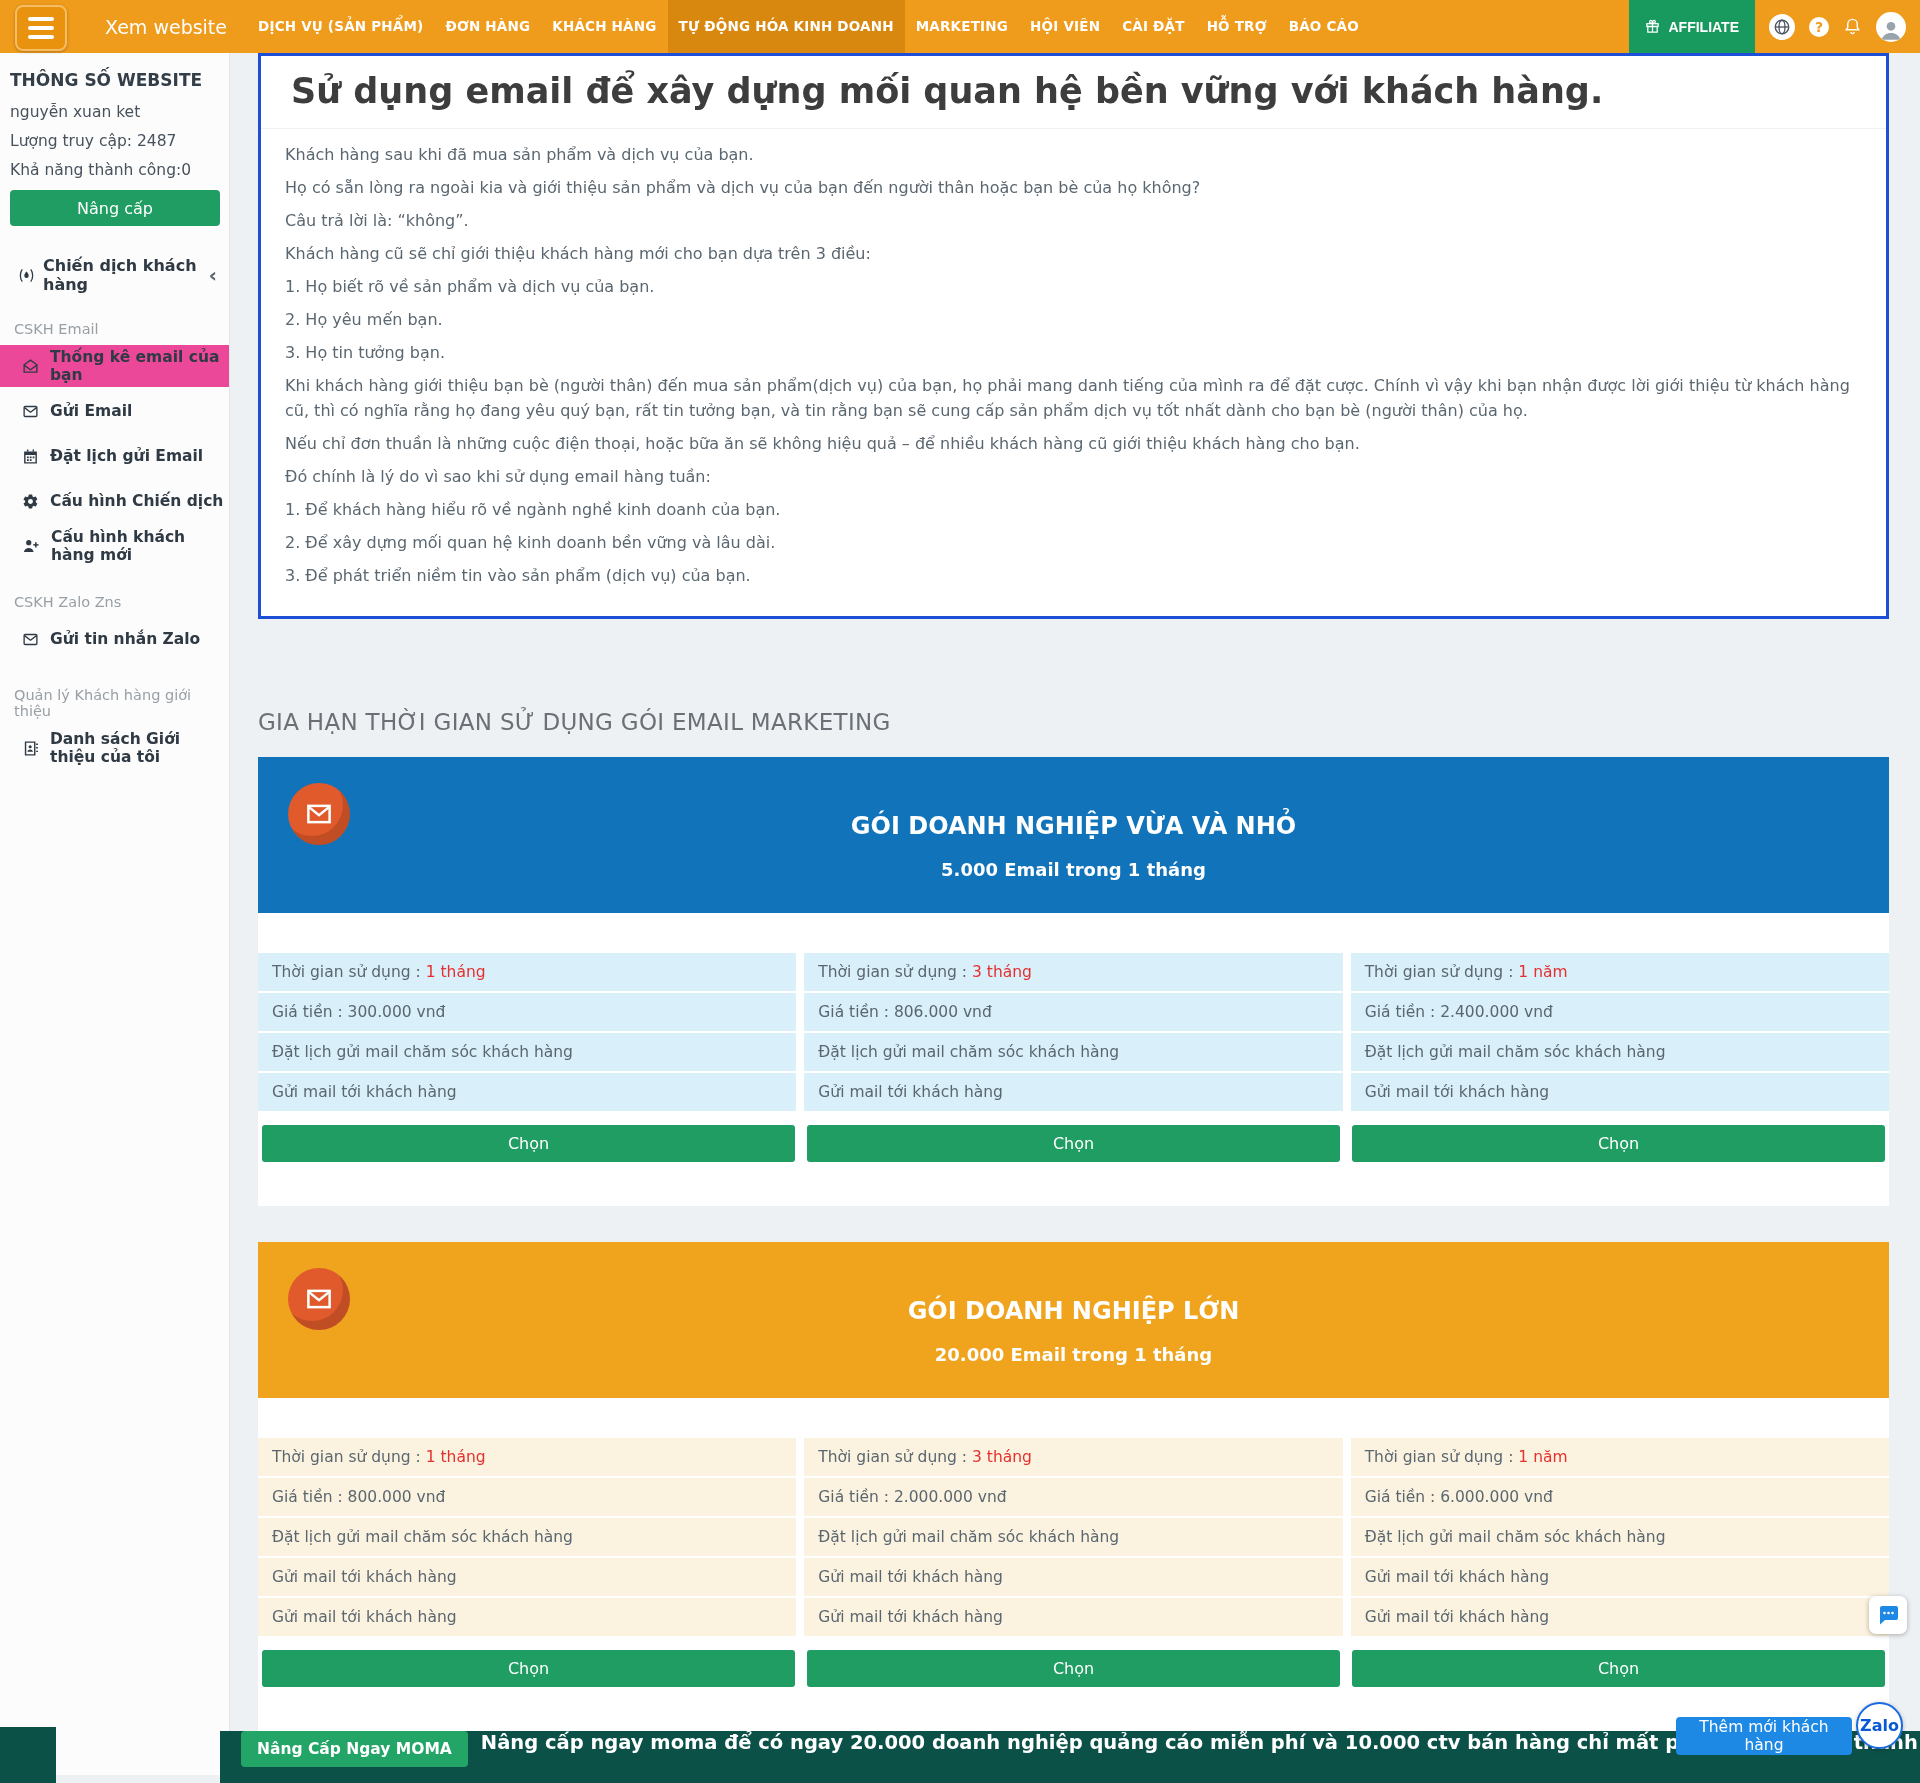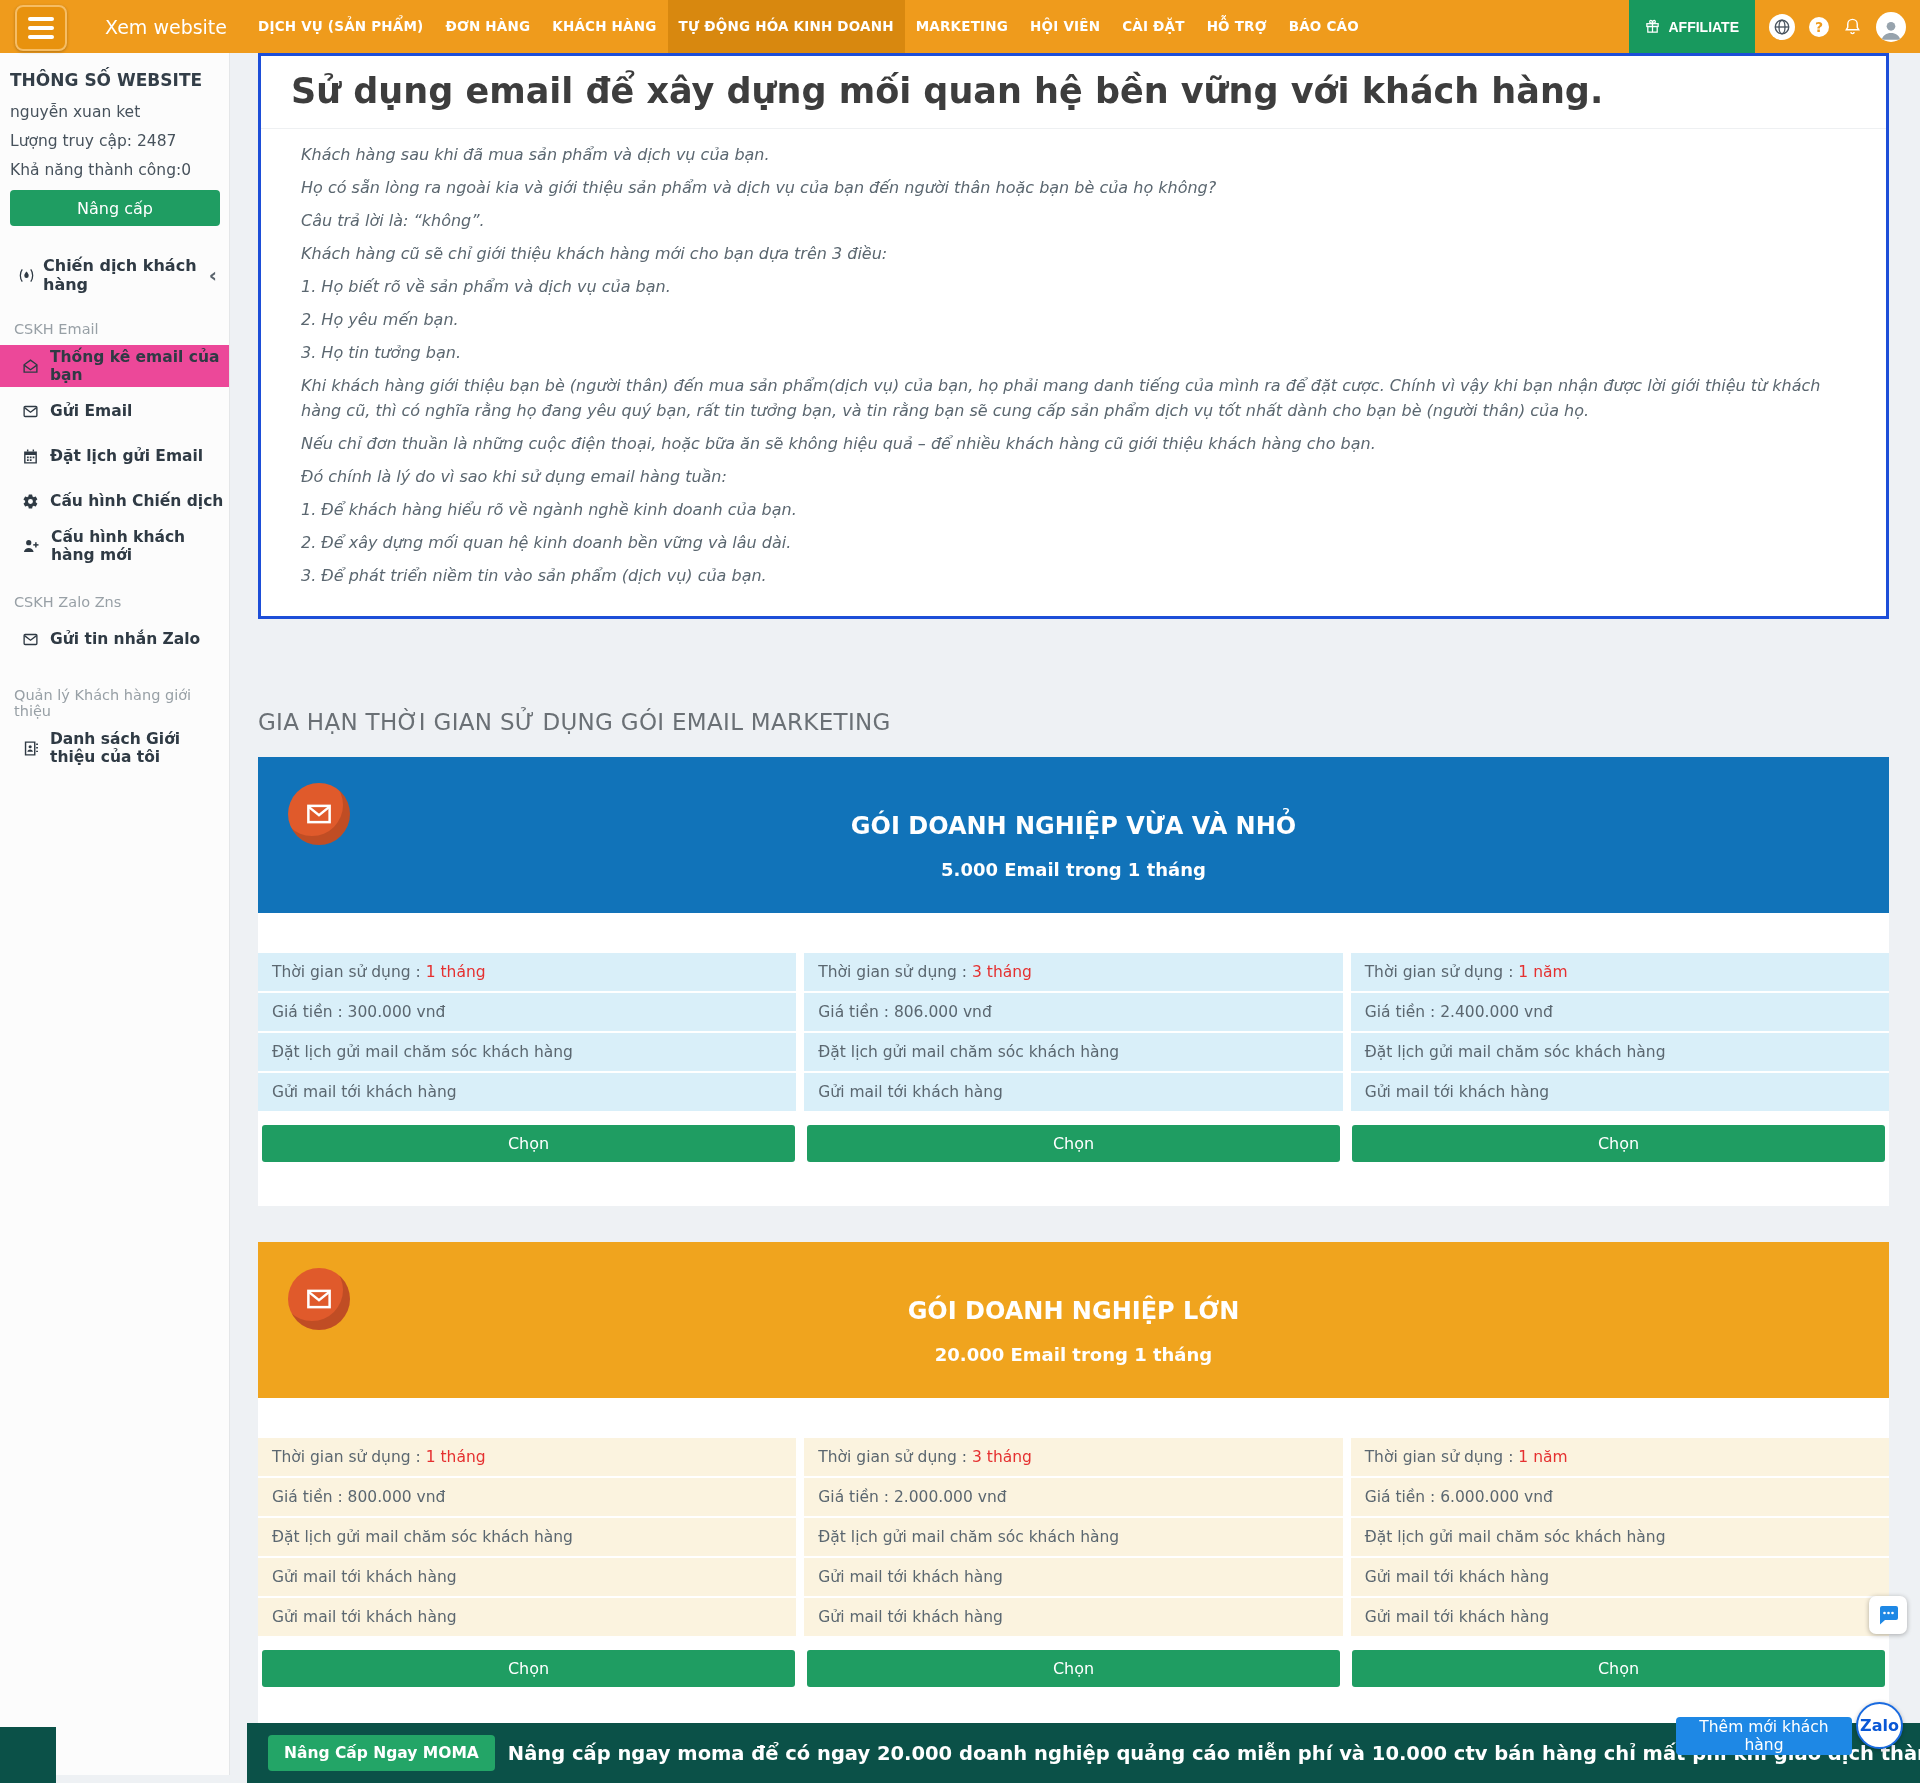--- a/index.html
+++ b/index.html
@@ -38,21 +38,21 @@
   .side-campaign .chev { margin-left:auto; font-size:20px; color:#5a646d; }
   .side-section-label { padding:0 14px; color:#98a0a6; font-size:14.5px; margin:27px 0 8px; }
   .side-item { height:42px; display:flex; align-items:center; gap:11px; padding-left:22px; font-size:15.5px; font-weight:600; color:#2f3a44; cursor:pointer; margin-top:3px; }
   .side-item.active { background:#ec4899; }
   .side-item svg, .side-campaign svg { flex:0 0 auto; }
 
   
   .main { position:absolute; top:53px; left:230px; right:0; bottom:0; }
   .article-card { margin:0 31px 0 28px; background:#fff; border:3px solid #1d4ed8; }
   .article-title { margin:0; padding:15px 30px 17px; font-size:35px; font-weight:600; color:#3d3d3d; border-bottom:1px solid #eef0f2; }
-  .article-body { padding:13px 40px 20px;font-style:italic; }
+  .article-body { padding:13px 24px 20px; }
   .article-body p { margin:0 0 8px; font-size:16px; line-height:25px; color:#5b6770; }
 
   .section-title { margin:90px 31px 22px 28px; font-size:23px; color:#6a7075; font-weight:500; letter-spacing:.3px; }
 
   .package-card { margin:0 31px 36px 28px; background:#fff; padding-bottom:44px; }
   .pkg-header { position:relative; height:156px; color:#fff; text-align:center; }
   .pkg-header.blue { background:#1173b9; }
   .pkg-header.orange { background:#f0a41e; }
   .pkg-icon { position:absolute; left:30px; top:26px; width:62px; height:62px; border-radius:50%;
     background:#e05a2b; box-shadow:inset -7px -9px 0 rgba(0,0,0,.14);
@@ -61,21 +61,21 @@
   .pkg-sub { margin-top:19px; font-size:18px; font-weight:700; }
   .pkg-grid { display:grid; grid-template-columns:repeat(3,1fr); column-gap:8px; margin-top:40px; }
   .cell { height:40px; display:flex; align-items:center; padding:0 14px; font-size:15.5px; color:#5b6770; border-bottom:2px solid #fff; white-space:nowrap; overflow:hidden; }
   .cell.blue { background:#d9eff9; }
   .cell.orange { background:#fbf3df; }
   .cell .red { color:#e53030; margin-left:5px; }
   .btn-row { display:grid; grid-template-columns:repeat(3,1fr); column-gap:8px; margin-top:12px; padding:0 2px; }
   .choose-btn { height:37px; margin:0 2px; background:#1f9d62; color:#fff; border:none; border-radius:3px; font-size:16px; cursor:pointer; font-family:inherit; }
 
   
-  .bottom-bar { position:absolute; left:247px; right:0; bottom:0; height:60px; background:#0b5148; display:flex; align-items:center; z-index:40; overflow:hidden; }
+  .bottom-bar { position:absolute; left:220px; right:0; bottom:0; height:52px; background:#0b5148; display:flex; z-index:40; overflow:hidden; }
   .moma-btn { flex:0 0 auto; margin-left:21px; height:36px; padding:0 16px; background:#23a567; color:#fff; border:none; border-radius:4px; font-size:15.5px; font-weight:600; cursor:pointer; font-family:inherit; }
   .promo-text { margin-left:13px; color:#fff; font-size:19.5px; font-weight:700; white-space:nowrap; }
   .support-widget { position:absolute; left:0; bottom:0; width:56px; height:56px; background:#0b5148; z-index:45; cursor:pointer; }
 
   .add-customer-btn { position:absolute; right:68px; bottom:28px; width:176px; height:38px; background:#1e88e5; color:#fff; border:none; border-radius:4px; font-size:15.5px; cursor:pointer; z-index:60; font-family:inherit; }
   .zalo-float { position:absolute; right:17px; bottom:34px; width:47px; height:47px; border-radius:50%; background:#fff; border:2px solid #1a6be0; color:#0a58d6; font-size:16px; font-weight:700; display:flex; align-items:center; justify-content:center; z-index:60; cursor:pointer; box-shadow:0 1px 4px rgba(0,0,0,.25); }
   .chat-float { position:absolute; right:13px; bottom:149px; width:38px; height:38px; border-radius:7px; background:#fff; display:flex; align-items:center; justify-content:center; z-index:60; cursor:pointer; box-shadow:0 1px 5px rgba(0,0,0,.3); }
 </style>
 </head>
 <body>

